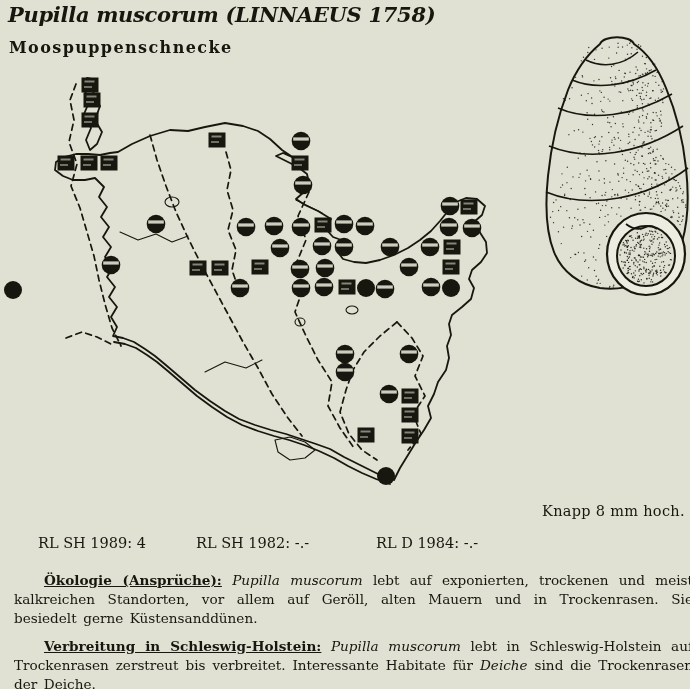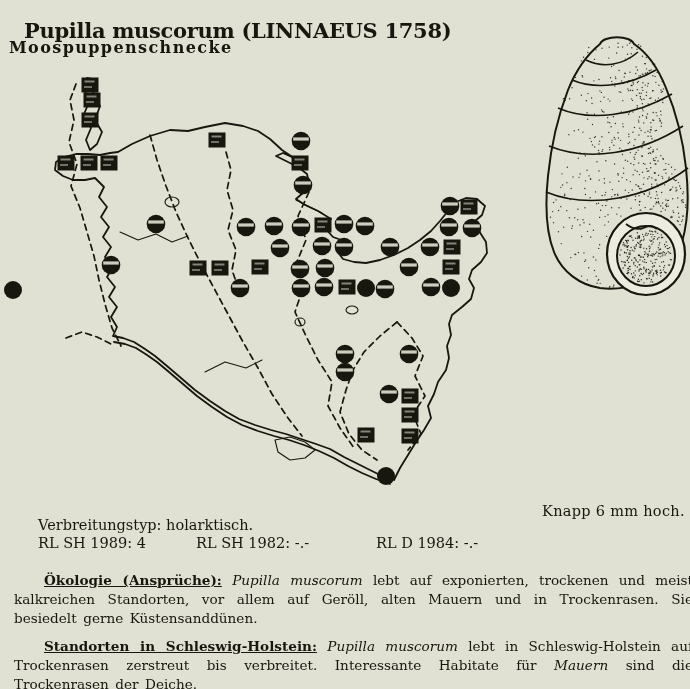--- a/index.html
+++ b/index.html
@@ -1,19 +1,19 @@
 <!DOCTYPE html>
 <html><head>
 <meta charset="utf-8">
 <style>
   html,body{margin:0;padding:0}
   .page{position:relative;width:690px;height:689px;background:#e0e1d2;
         font-family:"DejaVu Serif",serif;color:#17170f;overflow:hidden}
-  .title{position:absolute;left:8px;top:2px;margin:16px;font-size:21px;font-weight:bold;
-         letter-spacing:-0.3px;white-space:nowrap}
+  .title{position:absolute;left:8px;top:2px;margin:0;font-size:21px;font-weight:bold;
+         font-style:italic;letter-spacing:-0.3px;white-space:nowrap}
   .subtitle{position:absolute;left:9px;top:38px;font-size:16px;font-weight:bold;letter-spacing:1.4px}
   .map-svg{position:absolute;left:0;top:68px}
   .shell-svg{position:absolute;left:540px;top:28px}
   .solid path{fill:none;stroke:#17170f;stroke-width:1.8;stroke-linejoin:round;stroke-linecap:round}
   .solid path.thin{stroke-width:1.1}
   .solid ellipse{fill:none;stroke:#17170f;stroke-width:1.1}
   .dashed path{fill:none;stroke:#17170f;stroke-width:1.7;stroke-linejoin:round;
                stroke-linecap:round;stroke-dasharray:6 4.5}
   .caption{position:absolute;left:542px;top:503px;font-size:14.5px;letter-spacing:0.3px}
   .vline{position:absolute;left:38px;top:517px;font-size:14.5px}
@@ -1090,27 +1090,26 @@
           <circle cx="624.8428944349289" cy="264.87004017829895" r="0.7" fill="#17170f" opacity="0.9"></circle>
           <circle cx="656.7541704177856" cy="259.35482120513916" r="0.7" fill="#17170f" opacity="0.9"></circle>
           <circle cx="633.7456539869308" cy="273.07356214523315" r="0.7" fill="#17170f" opacity="0.9"></circle>
           <circle cx="651.7758045196533" cy="255.57768440246582" r="0.7" fill="#17170f" opacity="0.9"></circle>
           <circle cx="630.0349698066711" cy="250.7766536474228" r="0.7" fill="#17170f" opacity="0.9"></circle>
           <circle cx="633.8687191009521" cy="262.5237331390381" r="0.7" fill="#17170f" opacity="0.9"></circle>
         </g>
     </g>
   </svg>
 
-  <div class="caption">Knapp 6 mm hoch.</div>
+  <div class="caption">Knapp 8 mm hoch.</div>
 
-  <div class="vline"><span>Verbreitungstyp:</span> <span>holarktisch.</span></div>
 
   <div class="rl">
     <span class="rl-item rl-0"><span>RL SH 1989:</span> <span>4</span></span>
     <span class="rl-item rl-1"><span>RL SH 1982:</span> <span>-.-</span></span>
     <span class="rl-item rl-2"><span>RL D 1984:</span> <span>-.-</span></span>
   </div>
 
   <p class="body eco"><span class="phead">Ökologie (Ansprüche):</span><span class="it"> Pupilla muscorum</span><span> lebt auf exponierten, trockenen und meist kalkreichen Standorten, vor allem auf Geröll, alten Mauern und in Trockenrasen. Sie besiedelt gerne Küstensanddünen.</span></p>
 
-  <p class="body dist"><span class="phead">Standorten in Schleswig-Holstein:</span><span class="it"> Pupilla muscorum</span><span> lebt in Schleswig-Holstein auf Trockenrasen zerstreut bis verbreitet. Interessante Habitate für </span><span class="it">Mauern</span><span> sind die Trockenrasen der Deiche.</span></p>
+  <p class="body dist"><span class="phead">Verbreitung in Schleswig-Holstein:</span><span class="it"> Pupilla muscorum</span><span> lebt in Schleswig-Holstein auf Trockenrasen zerstreut bis verbreitet. Interessante Habitate für </span><span class="it">Deiche</span><span> sind die Trockenrasen der Deiche.</span></p>
 
 </div>
 
 </body></html>

